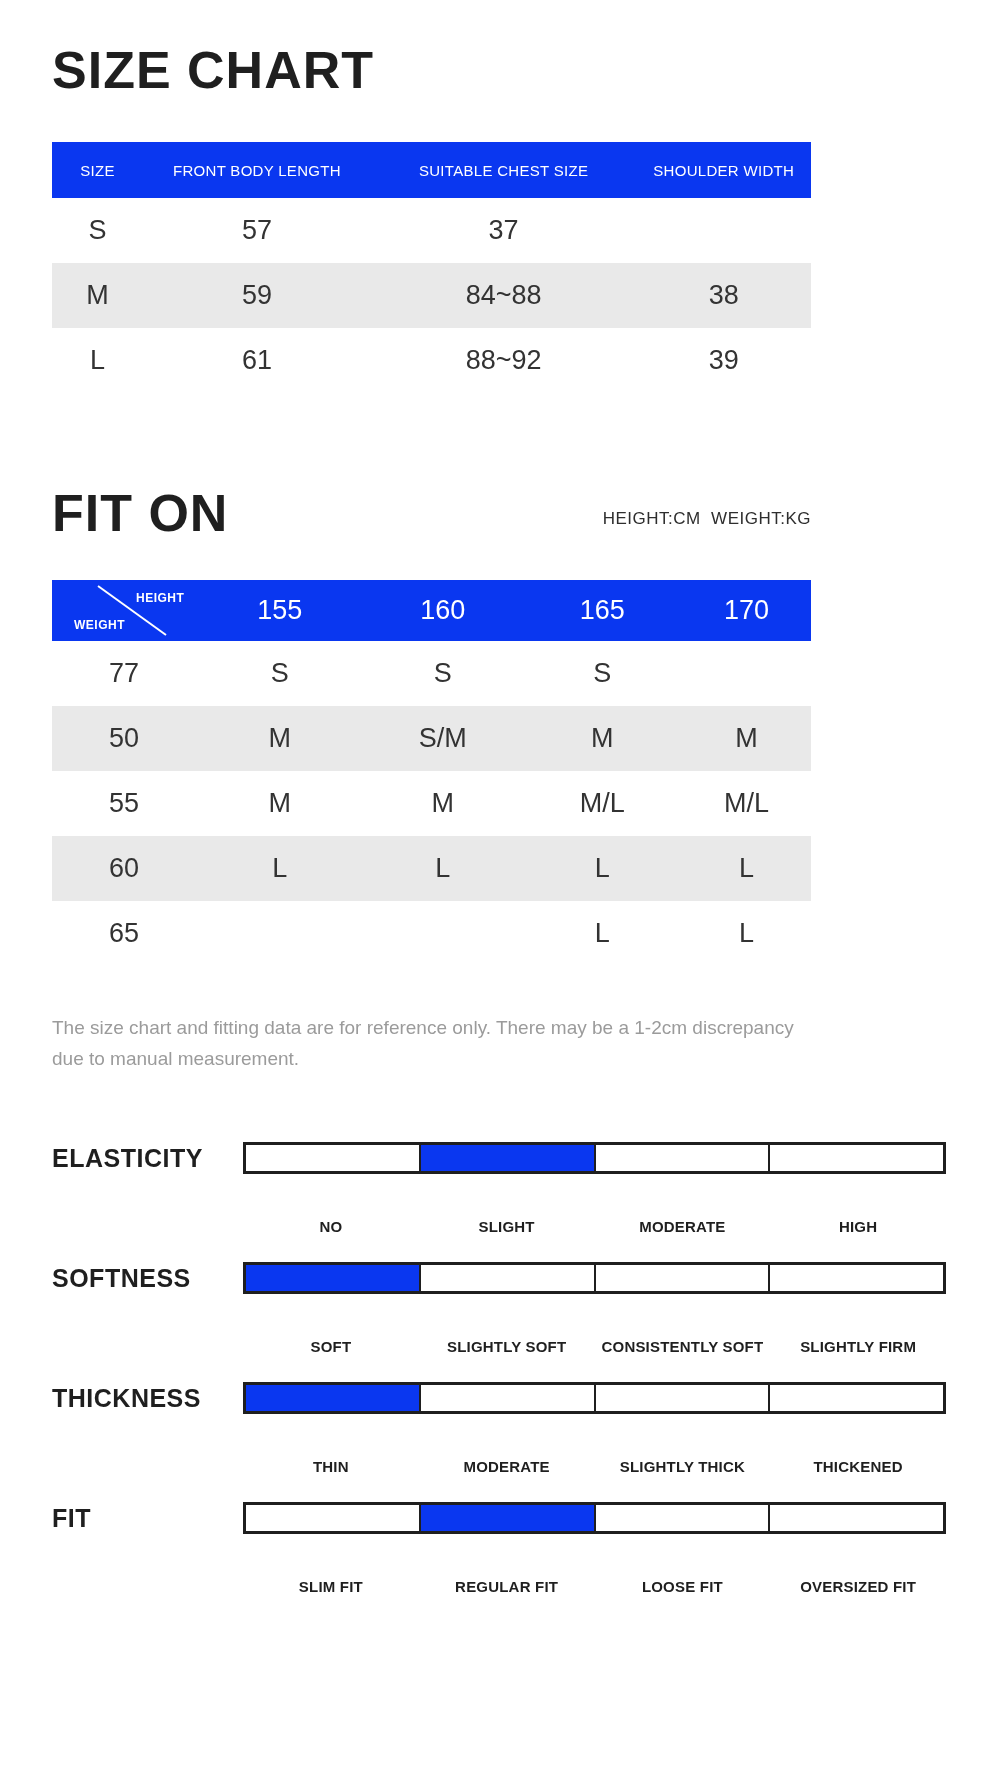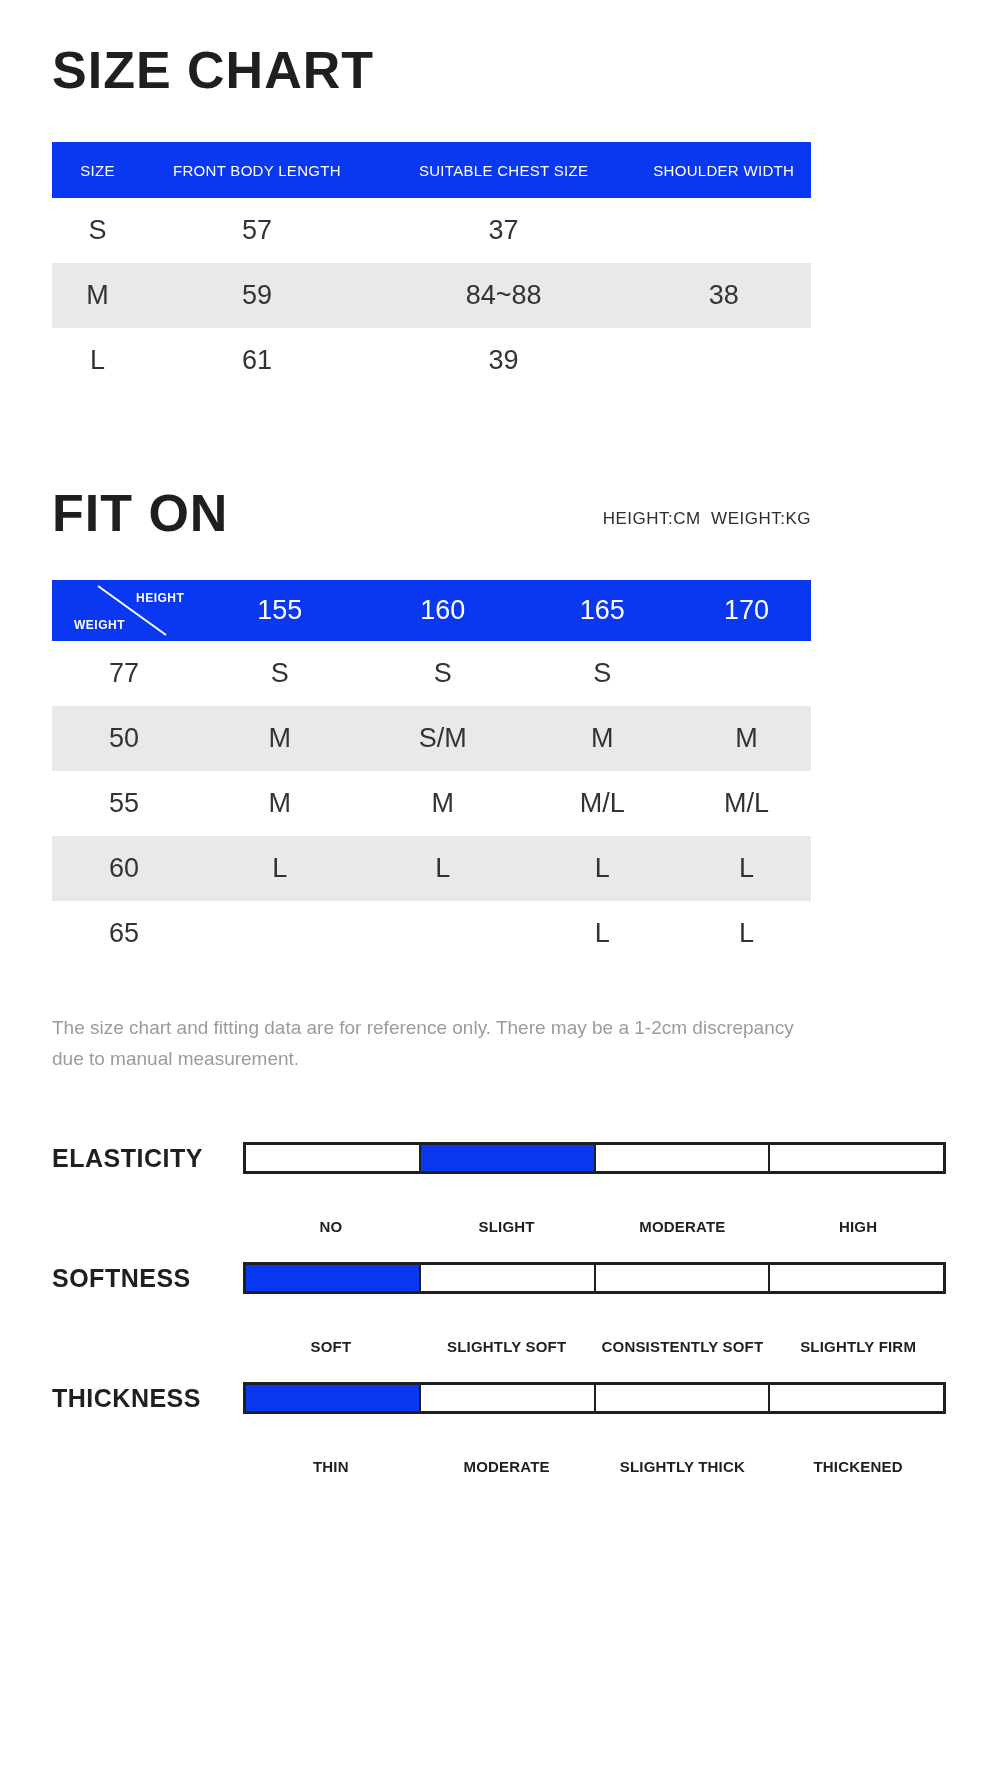--- a/index.html
+++ b/index.html
@@ -82,20 +82,21 @@
         </div>
         <div class="row cols1 body-row alt">
           <div class="cell">M</div>
           <div class="cell">59</div>
           <div class="cell">84~88</div>
           <div class="cell">38</div>
         </div>
         <div class="row cols1 body-row">
           <div class="cell">L</div>
           <div class="cell">61</div>
+          <div class="cell">88~92</div>
           <div class="cell">39</div>
         </div>
       </div>
   </div>
 
   <div class="fit-head">
     <h1 class="title">FIT ON</h1>
     <div class="units">HEIGHT:CM  WEIGHT:KG</div>
   </div>
 
@@ -199,15 +200,32 @@
             <div class="seg"></div>
           </div>
           <div class="opts">
             <div class="opt">THIN</div>
             <div class="opt">MODERATE</div>
             <div class="opt">SLIGHTLY THICK</div>
             <div class="opt">THICKENED</div>
           </div>
         </div>
       </div>
+      <div class="meter">
+        <div class="meter-name">FIT</div>
+        <div class="meter-body">
+          <div class="bar">
+            <div class="seg"></div>
+            <div class="seg on"></div>
+            <div class="seg"></div>
+            <div class="seg"></div>
+          </div>
+          <div class="opts">
+            <div class="opt">SLIM FIT</div>
+            <div class="opt">REGULAR FIT</div>
+            <div class="opt">LOOSE FIT</div>
+            <div class="opt">OVERSIZED FIT</div>
+          </div>
+        </div>
+      </div>
     </div>
 
 </div>
 
 </body></html>

